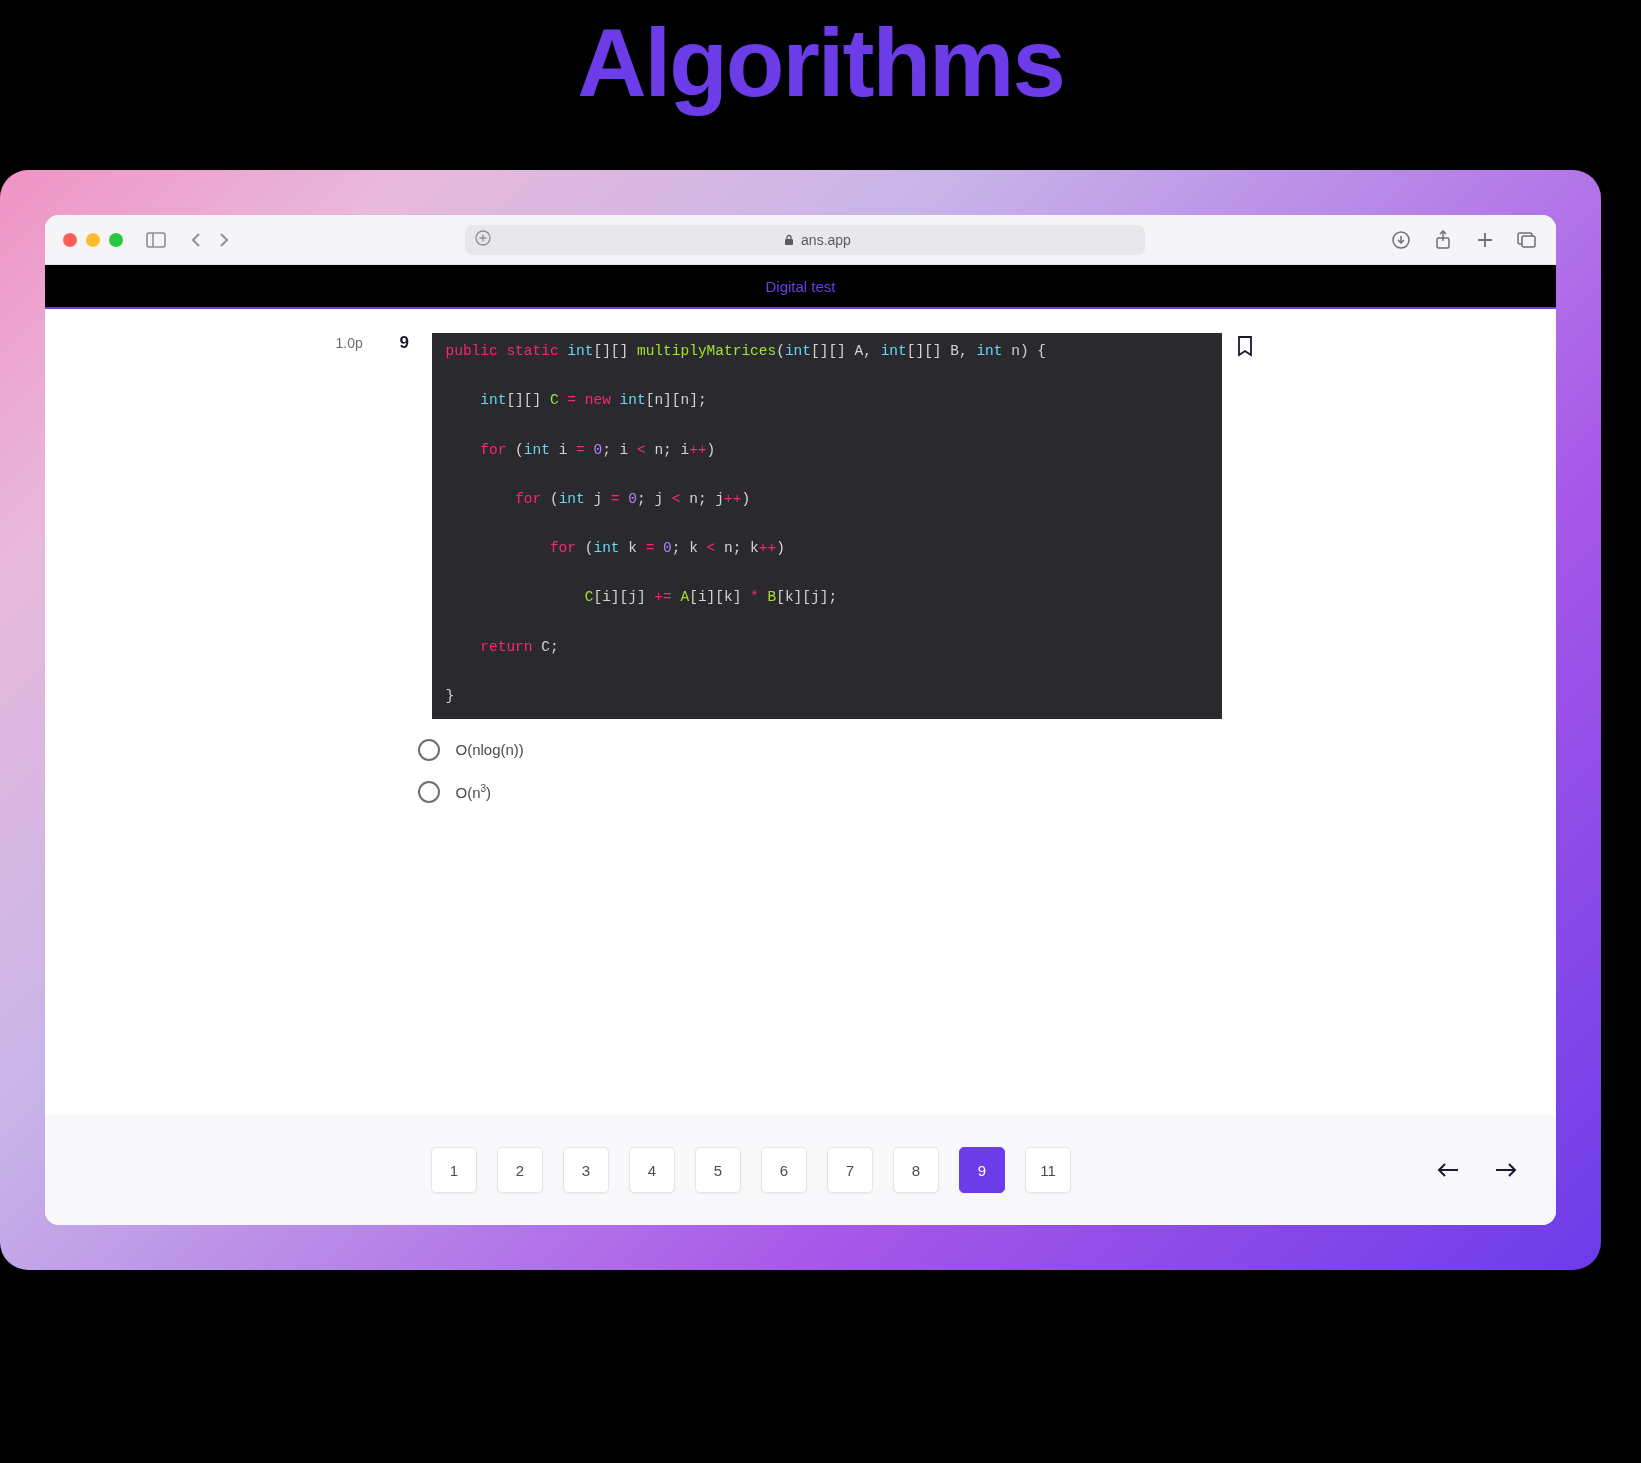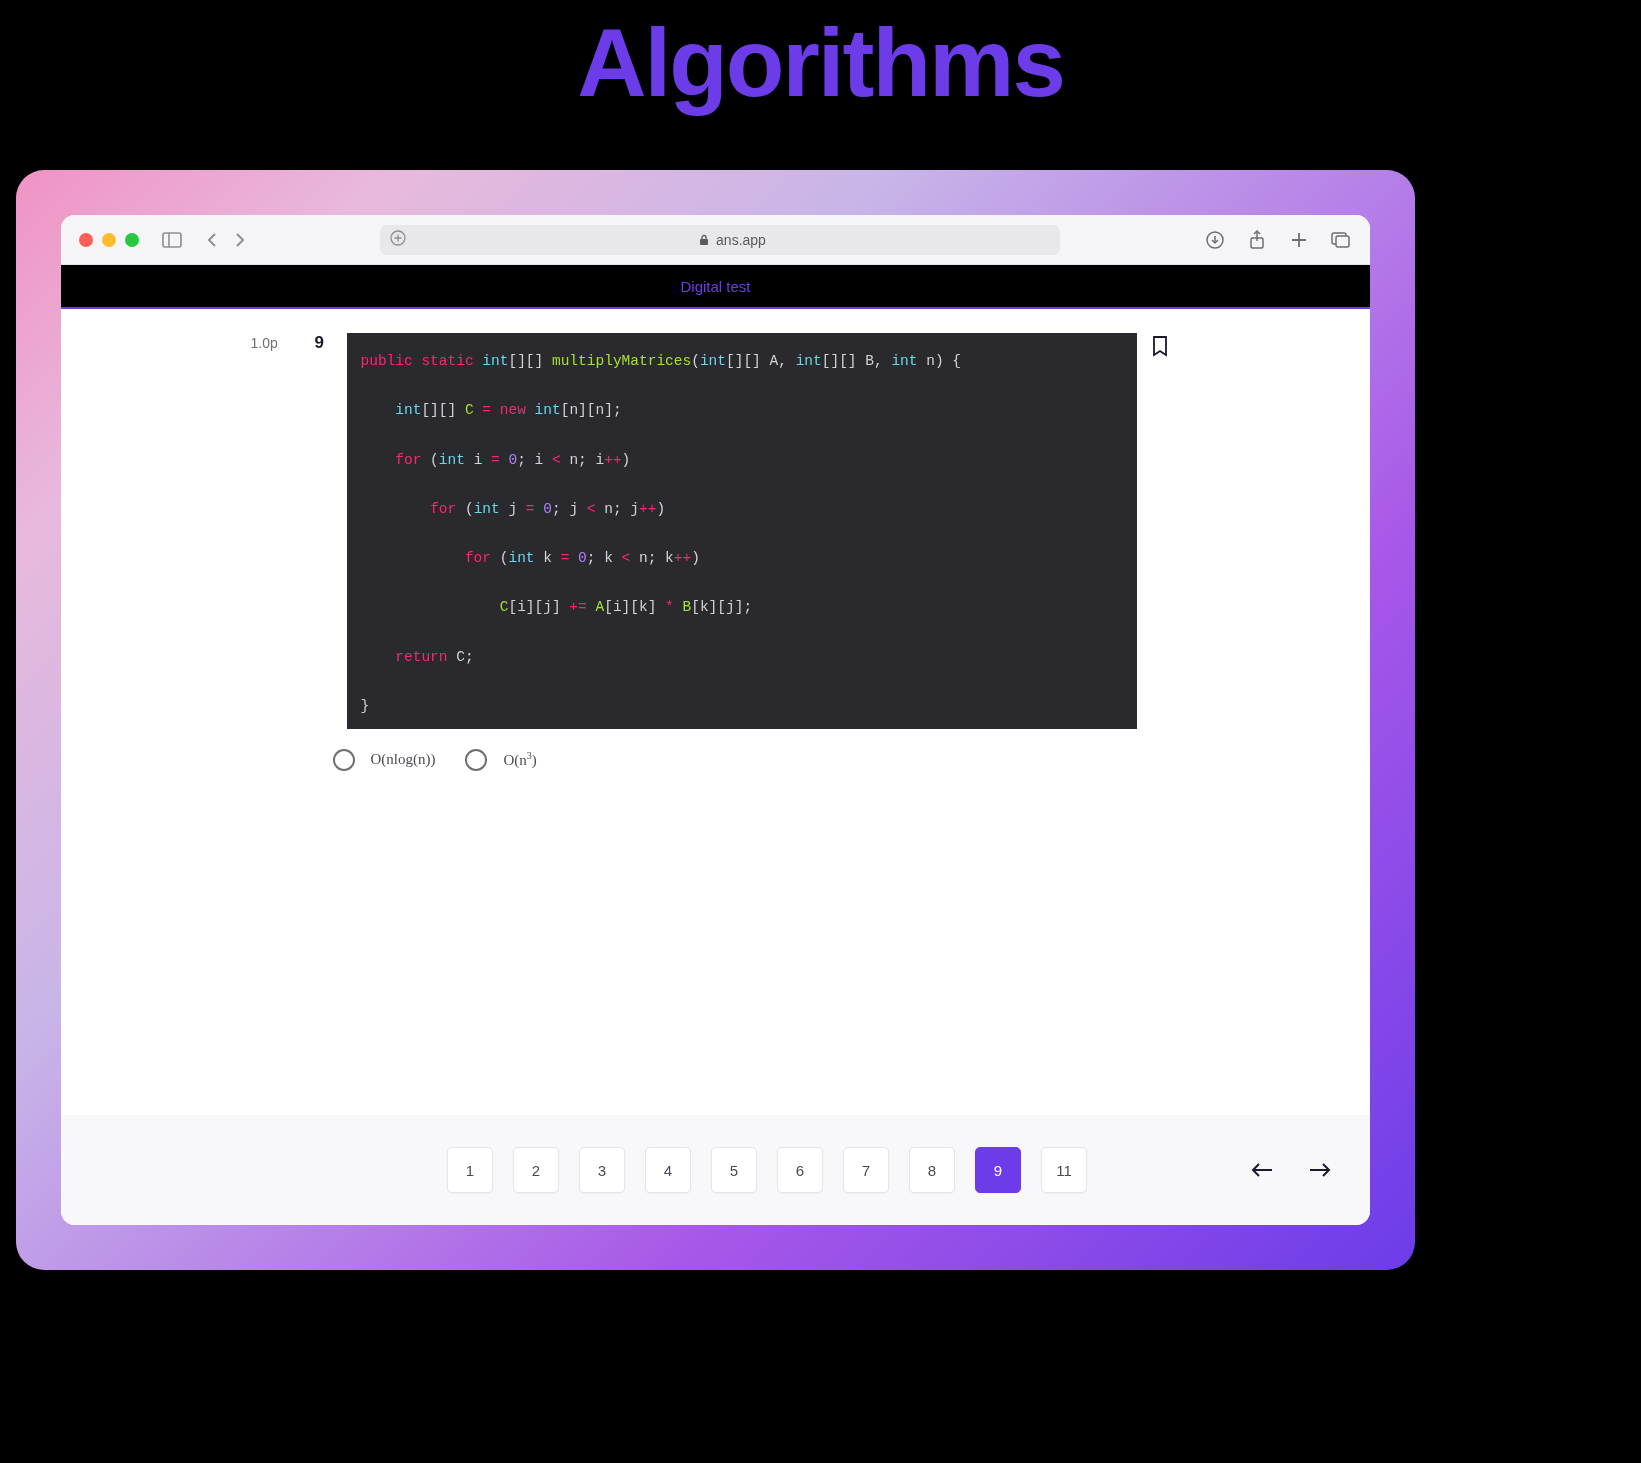--- a/index.html
+++ b/index.html
@@ -14,22 +14,22 @@
       color: #6c3ce9;
       font-size: 96px;
       font-weight: 700;
       text-align: center;
       padding-top: 8px;
       letter-spacing: -2px;
     }
     .device-frame {
       position: absolute;
       top: 170px;
-      left: 16px;
-      width: 1399px;
+      left: 0;
+      width: 1601px;
       height: 1100px;
       background: linear-gradient(135deg, #f093c4 0%, #e8b9dc 15%, #c8b5e8 35%, #a858e8 70%, #6c3ce9 100%);
       border-radius: 28px;
       padding: 45px;
     }
     .browser-window {
       width: 100%;
       height: 100%;
       background: #fff;
       border-radius: 14px;
@@ -116,21 +116,21 @@
       font-size: 17px;
       font-weight: 600;
       padding-top: 0;
     }
     .question-body { width: 790px; }
     .bookmark-col { width: 30px; padding-top: 2px; }
     .bookmark-icon { color: #1a1a2e; }
 
     .code-block {
       background: #2a2a2e;
-      padding: 16px 14px 10px 14px;
+      padding: 6px 14px 10px 14px;
       font-family: 'SFMono-Regular', Consolas, 'Liberation Mono', Menlo, monospace;
       font-size: 14.5px;
       line-height: 1.7;
       color: #d4d4d4;
       white-space: pre;
       margin-bottom: 20px;
     }
     .kw1 { color: #f92672; }
     .kw3 { color: #66d9ef; }
     .fn { color: #a6e22e; }
@@ -140,21 +140,21 @@
     .punc { color: #d4d4d4; }
     .ident { color: #d4d4d4; }
 
     .question-text {
       color: #4a4a52;
       font-size: 15px;
       line-height: 1.6;
       margin-bottom: 22px;
     }
 
-    .options { display: flex; flex-direction: row; gap: 30px; margin-left: -14px; font-family: Liberation Serif, serif; }
+    .options { display: flex; flex-direction: column; gap: 20px; margin-left: -14px; }
     .option {
       display: flex;
       align-items: center;
       gap: 16px;
       cursor: pointer;
     }
     .radio {
       width: 22px; height: 22px; border-radius: 50%;
       border: 2px solid #6e6e73;
       flex-shrink: 0;

